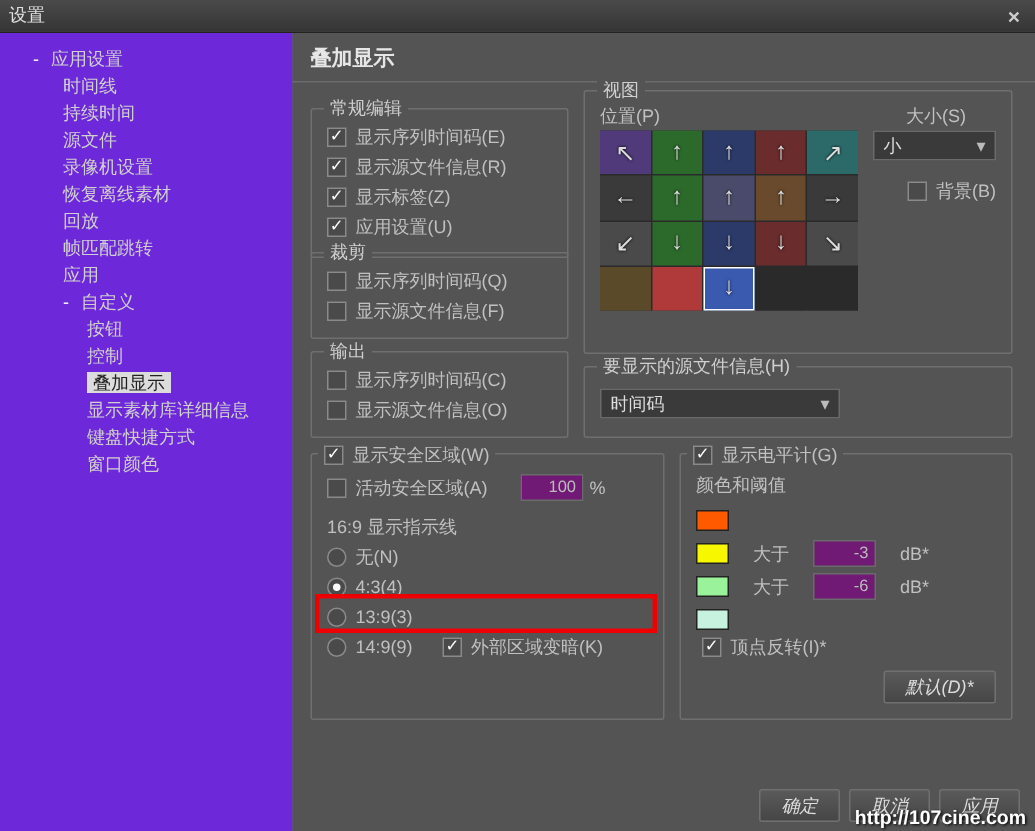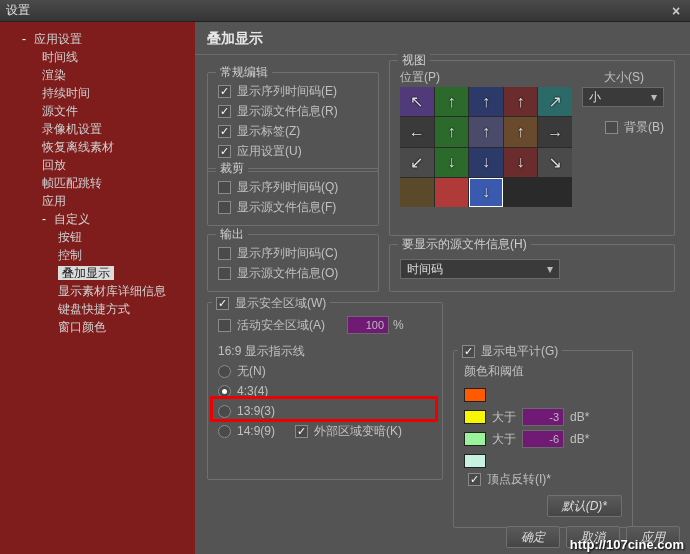--- a/index.html
+++ b/index.html
@@ -1,20 +1,20 @@
 <!DOCTYPE html>
 <html><head>
 <meta charset="utf-8">
 <style>
 * { margin:0; padding:0; box-sizing:border-box; font-family:"Microsoft YaHei","SimSun",sans-serif; }
 body { background:#6e6e6e; width:690px; height:554px; overflow:hidden; font-size:12px; color:#c0c0c0; }
 .titlebar { height:22px; background:linear-gradient(#4a4a4a,#353535); display:flex; align-items:center; padding:0 6px; color:#e0e0e0; border-bottom:1px solid #222; }
 .titlebar .close { margin-left:auto; width:16px; height:16px; display:flex; align-items:center; justify-content:center; color:#ccc; font-size:14px; font-weight:bold; cursor:pointer; }
 .body { display:flex; height:calc(100% - 22px); }
-.sidebar { width:195px; background:#7f1d1d; padding:8px 0 8px 14px; color:#d0d0d0; }
+.sidebar { width:195px; background:#6d28d9; padding:8px 0 8px 14px; color:#d0d0d0; }
 .tree { line-height:18px; }
 .tree .lvl1 { padding-left:8px; }
 .tree .lvl2 { padding-left:28px; }
 .tree .lvl3 { padding-left:44px; }
 .tree .exp { display:inline-block; width:12px; color:#fff; }
 .tree .selected { background:#dcdcdc; color:#222; padding:0 4px; }
 .panel { flex:1; background:#545454; position:relative; }
 .panel-title { font-size:14px; font-weight:bold; color:#e6e6e6; padding:8px 0 6px 12px; border-bottom:1px solid #6b6b6b; }
 .panel-body { position:absolute; top:32px; left:8px; right:8px; bottom:36px; }
 .group { position:absolute; border:1px solid #6f6f6f; border-radius:2px; }
@@ -23,42 +23,41 @@
 .cb, .rb { width:13px; height:13px; border:1px solid #8a8a8a; margin-right:6px; display:inline-flex; align-items:center; justify-content:center; background:#4a4a4a; flex-shrink:0; }
 .rb { border-radius:50%; }
 .cb.checked::after { content:"✓"; font-size:11px; color:#fff; line-height:1; }
 .rb.checked::after { content:""; width:5px; height:5px; border-radius:50%; background:#fff; }
 input.num { width:42px; height:18px; background:#701a75; border:1px solid #6a6a6a; color:#bbb; text-align:right; padding-right:4px; font-size:11px; }
 .select { height:20px; background:#3a3a3a; border:1px solid #6a6a6a; display:flex; align-items:center; padding:0 6px; color:#ddd; position:relative; }
 .select::after { content:"▾"; position:absolute; right:6px; color:#bbb; }
 .btn { height:22px; background:linear-gradient(#5a5a5a,#464646); border:1px solid #707070; color:#ddd; padding:0 14px; display:inline-flex; align-items:center; border-radius:2px; cursor:pointer;font-style:italic; }
 .footer { position:absolute; bottom:6px; right:10px; display:flex; gap:6px; }
 .colors { display:flex; flex-direction:column; gap:2px; margin-top:4px; }
-.crow { display:flex; align-items:center; height:20px; gap:6px; }
+.crow { display:flex; align-items:center; height:20px; gap:16px; }
 .swatch { width:22px; height:14px; border:1px solid #222; }
 .viewgrid { width:172px; height:120px; background:#2a2a2a; display:grid; grid-template-columns:repeat(5,1fr); grid-template-rows:repeat(4,1fr); gap:1px; }
 .viewgrid .cell { display:flex; align-items:center; justify-content:center; font-size:12px; color:#ccc; }
 .arrow { font-size:16px; color:#ddd; filter:drop-shadow(0 0 1px #000); }
 .redbox { position:absolute; border:3px solid #e00; pointer-events:none; }
 .watermark { position:absolute; right:6px; bottom:2px; color:#ffffff; font-weight:bold; font-size:13px; text-shadow:1px 1px 2px #000; }
 </style>
 </head>
 <body>
 
 <div class="titlebar">
   <span>设置</span>
   <span class="close">×</span>
 </div>
 
 <div class="body">
   <div class="sidebar">
     <div class="tree">
       <div class="lvl1"><span class="exp">-</span><span>应用设置</span></div>
       <div class="lvl2"><span>时间线</span></div>
-      <div class="lvl2"><span>渲染</span></div>
       <div class="lvl2"><span>持续时间</span></div>
       <div class="lvl2"><span>源文件</span></div>
       <div class="lvl2"><span>录像机设置</span></div>
       <div class="lvl2"><span>恢复离线素材</span></div>
       <div class="lvl2"><span>回放</span></div>
       <div class="lvl2"><span>帧匹配跳转</span></div>
       <div class="lvl2"><span>应用</span></div>
       <div class="lvl2"><span class="exp">-</span><span>自定义</span></div>
       <div class="lvl3"><span>按钮</span></div>
       <div class="lvl3"><span>控制</span></div>
@@ -221,21 +220,21 @@
             <span class="rb"></span>
             <span>14:9(9)</span>
           <span style="margin-left:20px; display:flex; align-items:center;">
               <span class="cb checked"></span>
               <span>外部区域变暗(K)</span>
             </span>
         </div>
         <div class="redbox" style="left:2px; top:93px; width:228px; height:26px;"></div>
       </div>
 
-      <div class="group" style="left:250px; top:248px; width:180px; height:178px;margin-top:48px;">
+      <div class="group" style="left:250px; top:248px; width:222px; height:178px;">
         <div class="row" style="position:absolute; top:-10px; left:4px; background:#545454; padding:0 4px;">
             <span class="cb checked"></span>
             <span>显示电平计(G)</span>
           </div>
         <div style="position:absolute; left:10px; top:12px;">颜色和阈值</div>
         <div class="colors" style="position:absolute; left:10px; top:30px;">
           <div class="crow">
               <div class="swatch" style="background:#ff5a00"></div>
             </div>
           <div class="crow">

